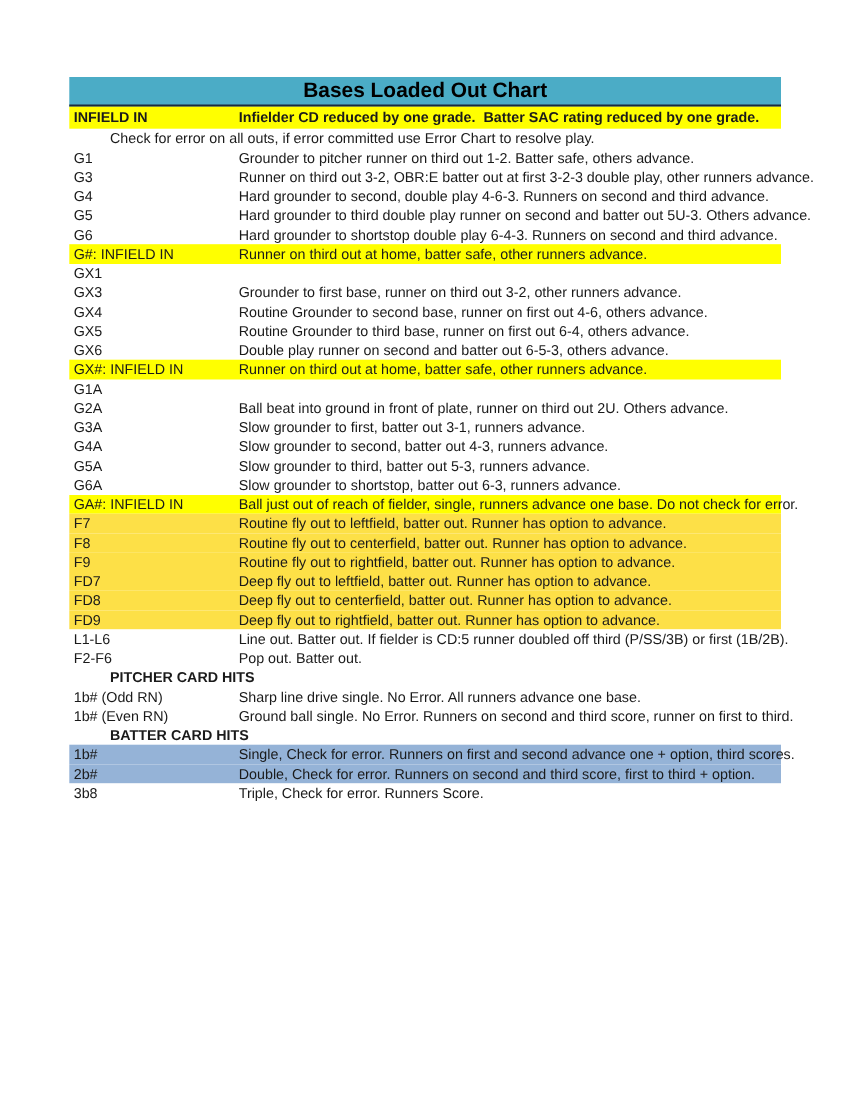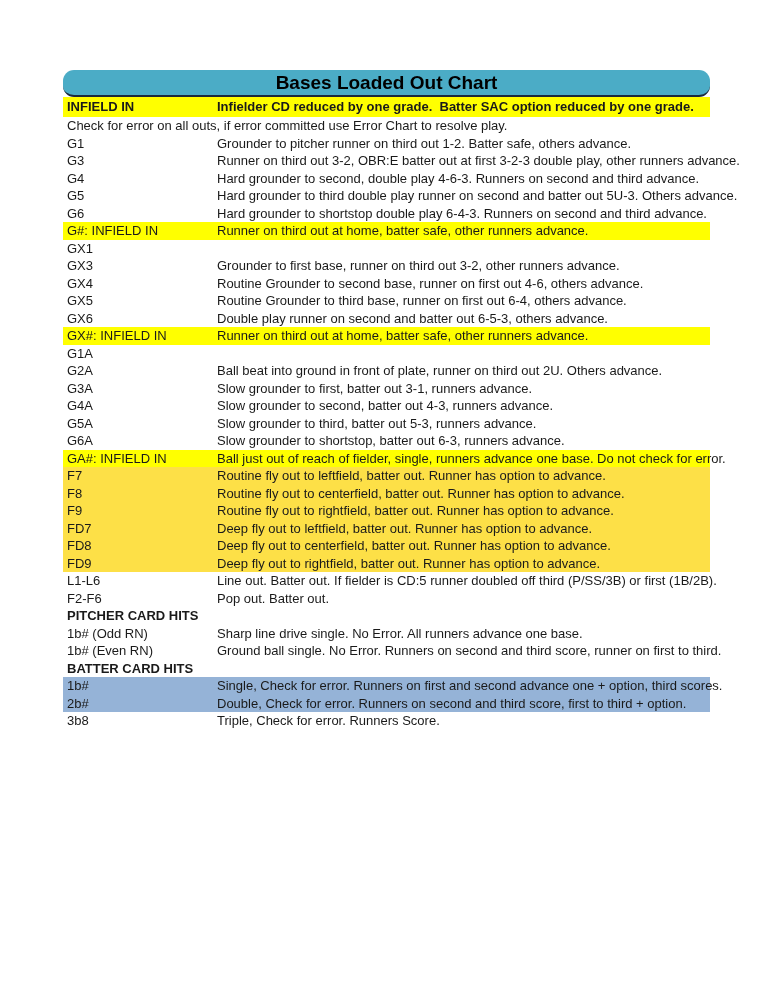--- a/index.html
+++ b/index.html
@@ -40,34 +40,34 @@
   }
   .row.tall { height: 20px; line-height: 20px; }
   .row.bold { font-weight: bold; }
   .code {
     flex: none;
     width: 110px;
     padding-left: 4px;
     overflow: visible;
   }
   .desc { flex: 1; }
-  .full-text { padding-left: 4px; }
+  .full-text { padding-left: 4px; margin-left: 33px; }
   .hl-yellow   { background: #ffff00; }
   .hl-lavender { background: #fde047; }
   .hl-blue     { background: #95b3d7; }
 </style>
 </head>
 <body>
 
 <div class="sheet">
-  <div class="title-bar" style="background: rgb(75, 172, 198); border-radius: 11px;">Bases Loaded Out Chart</div>
+  <div class="title-bar" style="background: rgb(75, 172, 198);">Bases Loaded Out Chart</div>
   <div id="rows-host">
       <div class="row hl-yellow bold tall">
     <span class="code">INFIELD IN</span>
-    <span class="desc">Infielder CD reduced by one grade.  Batter SAC option reduced by one grade.</span>
+    <span class="desc">Infielder CD reduced by one grade.  Batter SAC rating reduced by one grade.</span>
   </div>
       <div class="row">
     <span class="full-text">Check for error on all outs, if error committed use Error Chart to resolve play.</span>
   </div>
       <div class="row">
     <span class="code">G1</span>
     <span class="desc">Grounder to pitcher runner on third out 1-2. Batter safe, others advance.</span>
   </div>
       <div class="row">
     <span class="code">G3</span>

